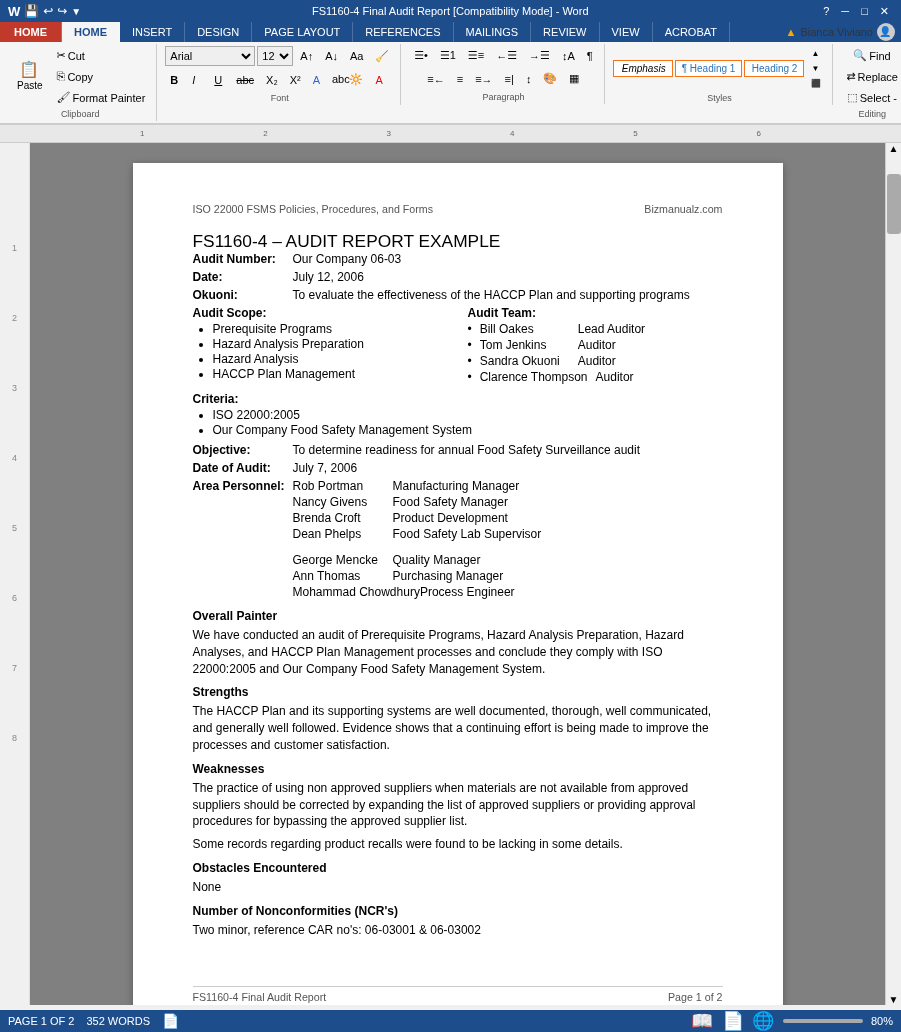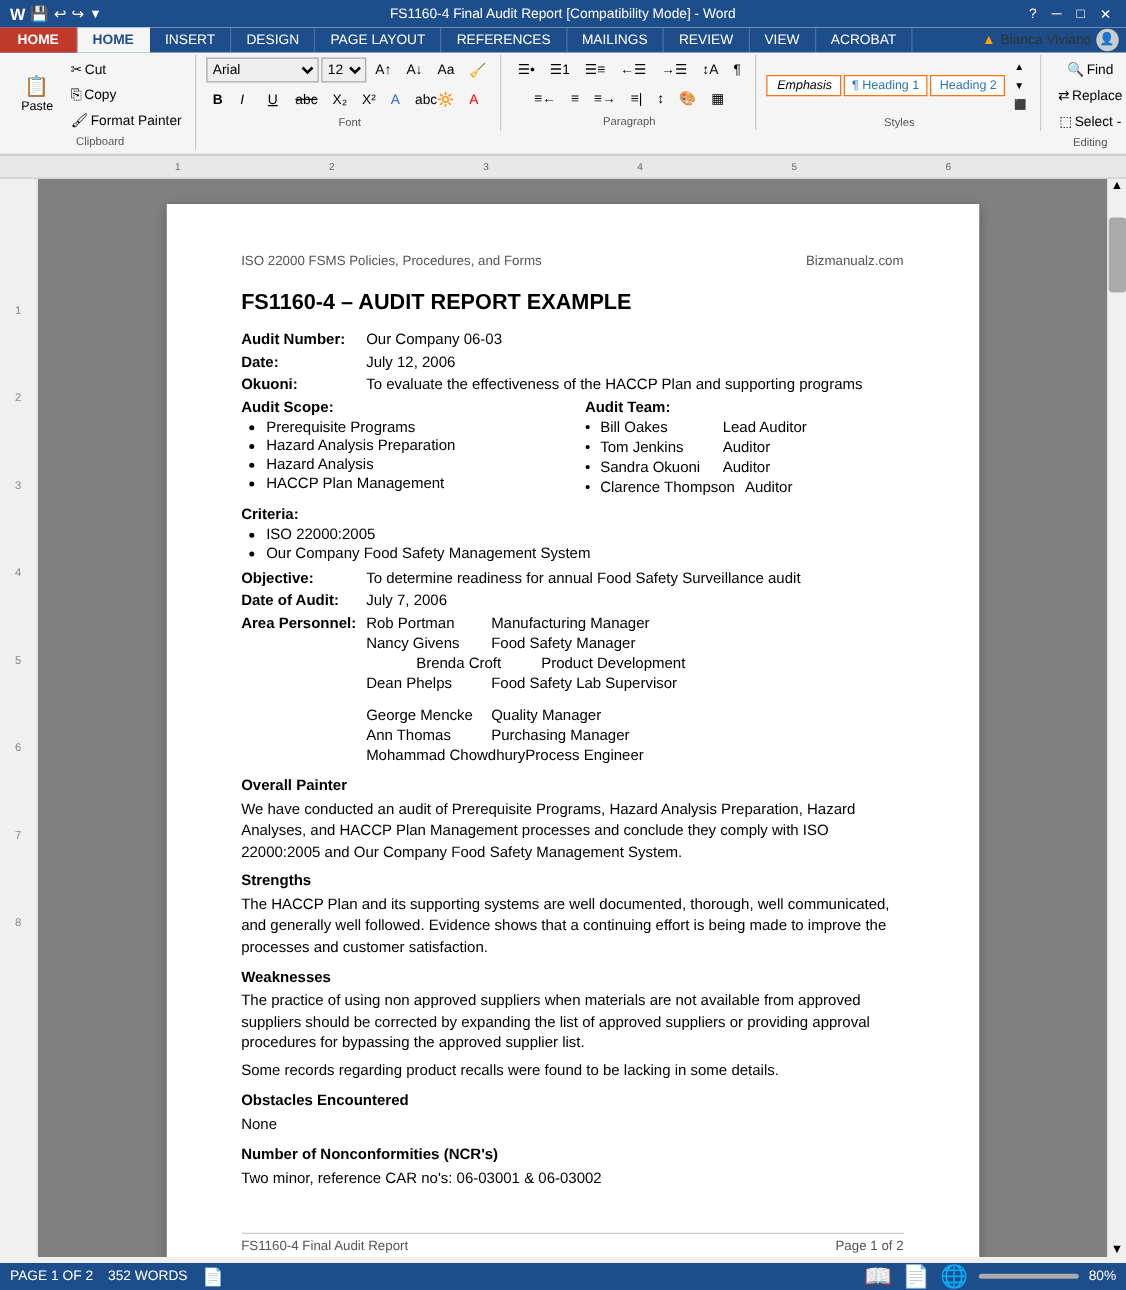--- a/index.html
+++ b/index.html
@@ -79,21 +79,21 @@
     
     .ruler { background: #e8e8e8; height: 18px; border-bottom: 1px solid #ccc; display: flex; align-items: center; padding: 0 140px; font-size: 8px; color: #666; position: relative; }
     .scroll-bar-right { width: 16px; background: #f0f0f0; border-left: 1px solid #ccc; display: flex; flex-direction: column; align-items: center; }
     .scroll-thumb { width: 14px; background: #aaa; height: 60px; margin: 20px auto; border-radius: 3px; }
 
     .document-area { flex: 1; background: #808080; overflow-y: auto; padding: 20px 40px; display: flex; justify-content: center; }
     .page { background: white; width: 650px; min-height: 860px; padding: 40px 60px; box-shadow: 0 2px 8px rgba(0,0,0,0.3); position: relative; font-family: Arial, sans-serif; font-size: 10pt; }
 
     
     .doc-header { display: flex; justify-content: space-between; margin-bottom: 16px; font-size: 8pt; color: #555; }
-    .doc-title { font-size: 13pt; font-weight: bold; margin-bottom: 12px; }
+    .doc-title { font-size: 13pt; font-weight: normal; margin-bottom: 0; }
     .doc-field { display: flex; margin-bottom: 4px; font-size: 9pt; }
     .doc-field-label { font-weight: bold; min-width: 100px; }
     .doc-field-value { flex: 1; }
 
     .audit-scope-team { display: flex; gap: 20px; margin-bottom: 6px; }
     .scope-col { flex: 1; }
     .team-col { flex: 1; }
     .section-label { font-weight: bold; font-size: 9pt; margin-bottom: 2px; }
     .bullet-list { list-style: disc; margin-left: 20px; font-size: 9pt; margin-bottom: 4px; }
     .bullet-list li { margin-bottom: 1px; }
@@ -376,21 +376,21 @@
           <span style="min-width:100px; font-size:9pt;">Rob Portman</span>
           <span style="font-size:9pt;">Manufacturing Manager</span>
         </div>
         <div style="display:flex; margin-bottom:2px;">
           <span style="min-width:100px;"></span>
           <span style="min-width:100px; font-size:9pt;">Nancy Givens</span>
           <span style="font-size:9pt;">Food Safety Manager</span>
         </div>
         <div style="display:flex; margin-bottom:2px;">
           <span style="min-width:100px;"></span>
-          <span style="min-width:100px; font-size:9pt;margin-left:40px;">Brenda Croft</span>
+          <span style="min-width:100px; font-size:9pt;">Brenda Croft</span>
           <span style="font-size:9pt;">Product Development</span>
         </div>
         <div style="display:flex; margin-bottom:12px;">
           <span style="min-width:100px;"></span>
           <span style="min-width:100px; font-size:9pt;">Dean Phelps</span>
           <span style="font-size:9pt;">Food Safety Lab Supervisor</span>
         </div>
         <div style="display:flex; margin-bottom:2px;">
           <span style="min-width:100px;"></span>
           <span style="min-width:100px; font-size:9pt; ">George Mencke</span>

